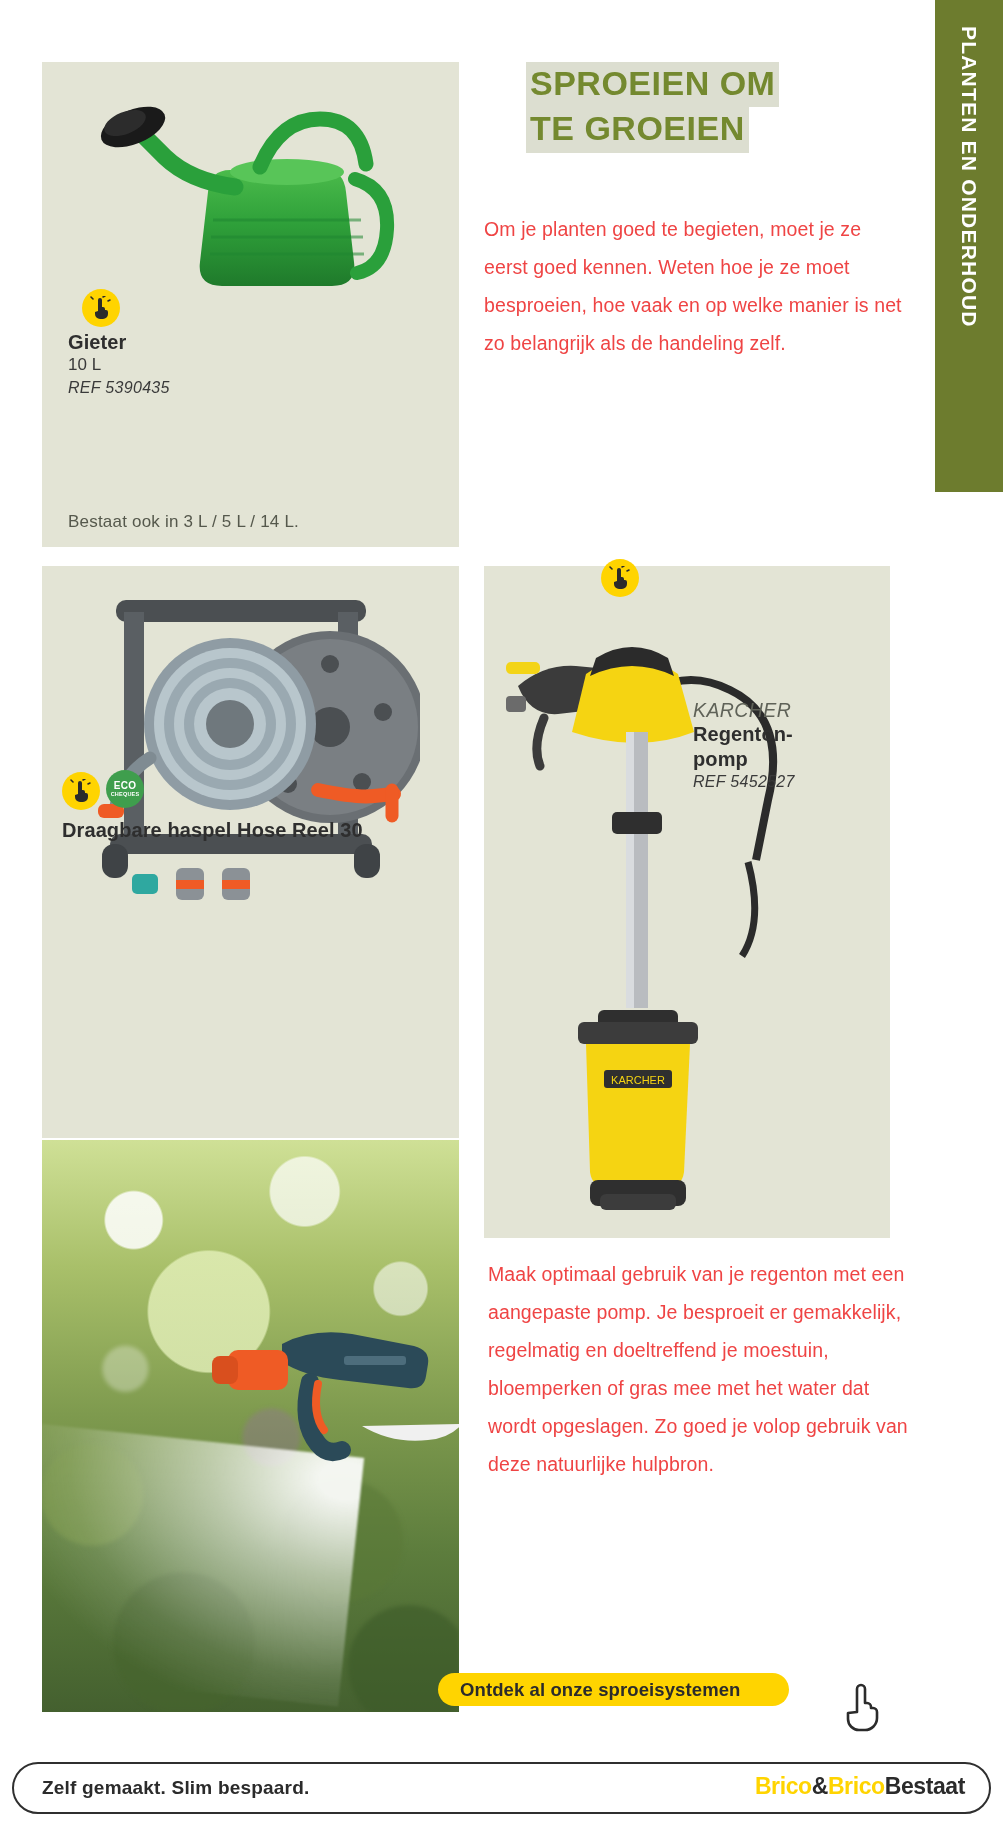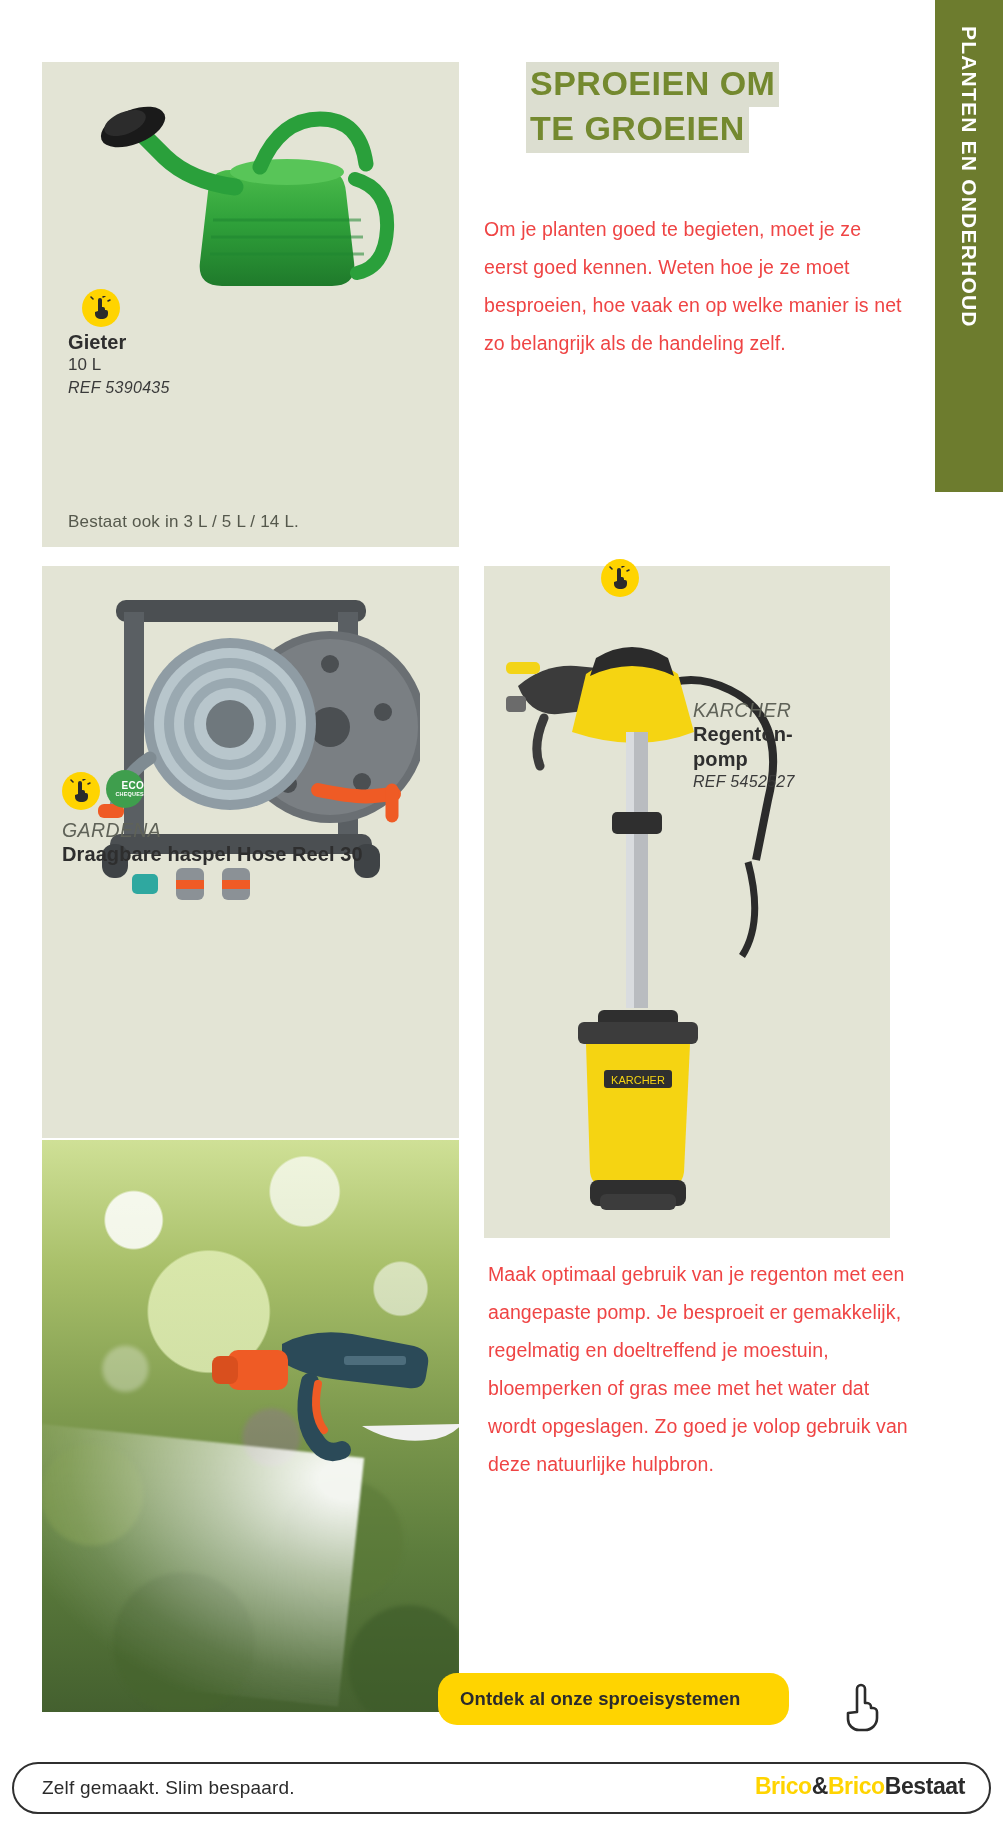--- a/index.html
+++ b/index.html
@@ -201,21 +201,21 @@
     border: 2px solid #2f2f2f;
     border-radius: 26px;
     background: #ffffff;
     box-sizing: border-box;
   }
   .footer-slogan {
     position: absolute;
     left: 42px;
     top: 1777px;
     font-size: 19px;
-    font-weight: normal;
+    font-weight: bold;
     color: #2b2b2b;
     letter-spacing: 0.2px;
   }
   .footer-logo {
     position: absolute;
     right: 38px;
     top: 1773px;
     font-size: 23px;
     font-weight: bold;
     letter-spacing: -0.4px;
@@ -223,21 +223,21 @@
   }
   .logo-brico { color: #ffd400; }
   .logo-amp { color: #2b2b2b; }
   .logo-planit { color: #2b2b2b; }
 
   
   .cta {
     position: absolute;
     left: 438px;
     top: 1673px;
-    height: 52px;
+    height: 33px;
     background: #ffd400;
     border-radius: 19px;
     display: flex;
     align-items: center;
     padding: 0 48px 0 22px;
     font-size: 18.5px;
     font-weight: bold;
     color: #2b2b2b;
     letter-spacing: 0.1px;
     cursor: pointer;
@@ -351,27 +351,26 @@
     <rect x="90" y="12" width="28" height="9" fill="#ef5b25"></rect>
   </g>
 </svg>
 
 <div class="badge-hand" style="left:62px; top:772px;">
   <svg width="22" height="24" viewBox="0 0 22 24">
       <path d="M8 15 V4 a2 2 0 0 1 4 0 v7 h1 a2 2 0 0 1 2 2 v1 h1 a2 2 0 0 1 2 2 v2 a5 5 0 0 1 -5 5 h-3 a5 5 0 0 1 -5 -5 v-2z" fill="#2b2b2b"></path>
       <path d="M3 3 l-2 -2 M13 1 l2 -1 M18 5 l2 -1" stroke="#2b2b2b" stroke-width="1.6" stroke-linecap="round"></path>
     </svg>
 </div>
-<div class="badge-eco" style="left:106px; top:770px;align-items:flex-end;">
+<div class="badge-eco" style="left:106px; top:770px;">
   <span class="eco-a">ECO</span>
   <span class="eco-b">CHEQUES</span>
 </div>
 
 <div class="caption" style="left:62px; top:818px; width:360px;">
-  <div class="brand">GARDENA</div>
   <div class="pname">Draagbare haspel Hose Reel 30</div>
 </div>
 
 <div class="panel" style="left:484px; top:566px; width:406px; height:672px;"></div>
 
 <svg class="prod" style="left:500px; top:600px;" width="330" height="620" viewBox="0 0 330 620">
 
   <path d="M120 120 q50 -60 110 -30 q58 28 38 110 l-12 60" stroke="#2b2b2b" stroke-width="8" fill="none"></path>
 
   <path d="M18 86 q26 -22 58 -20 l42 4 l-8 38 l-52 6 q-28 2 -40 -28z" fill="#3b3b3b"></path>

